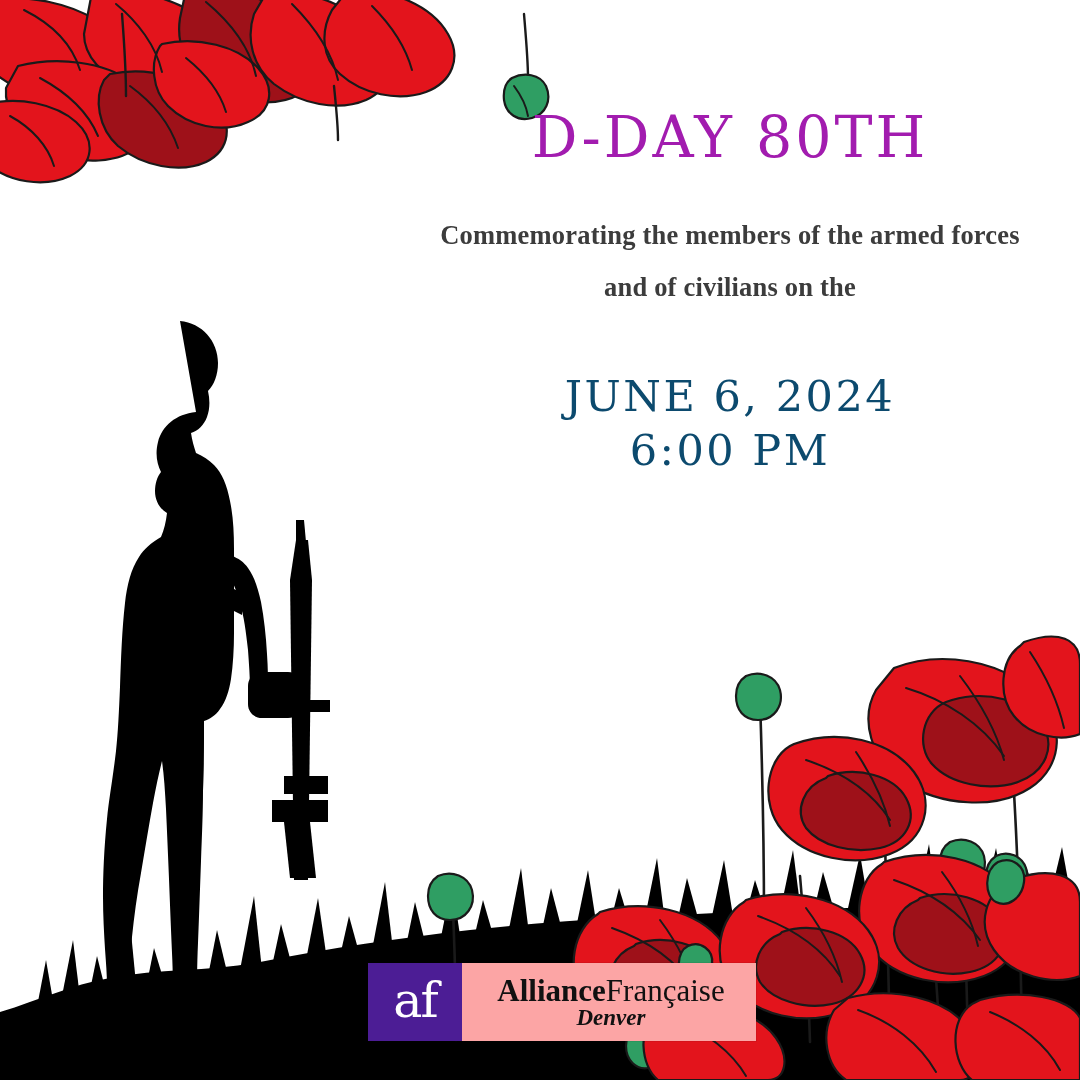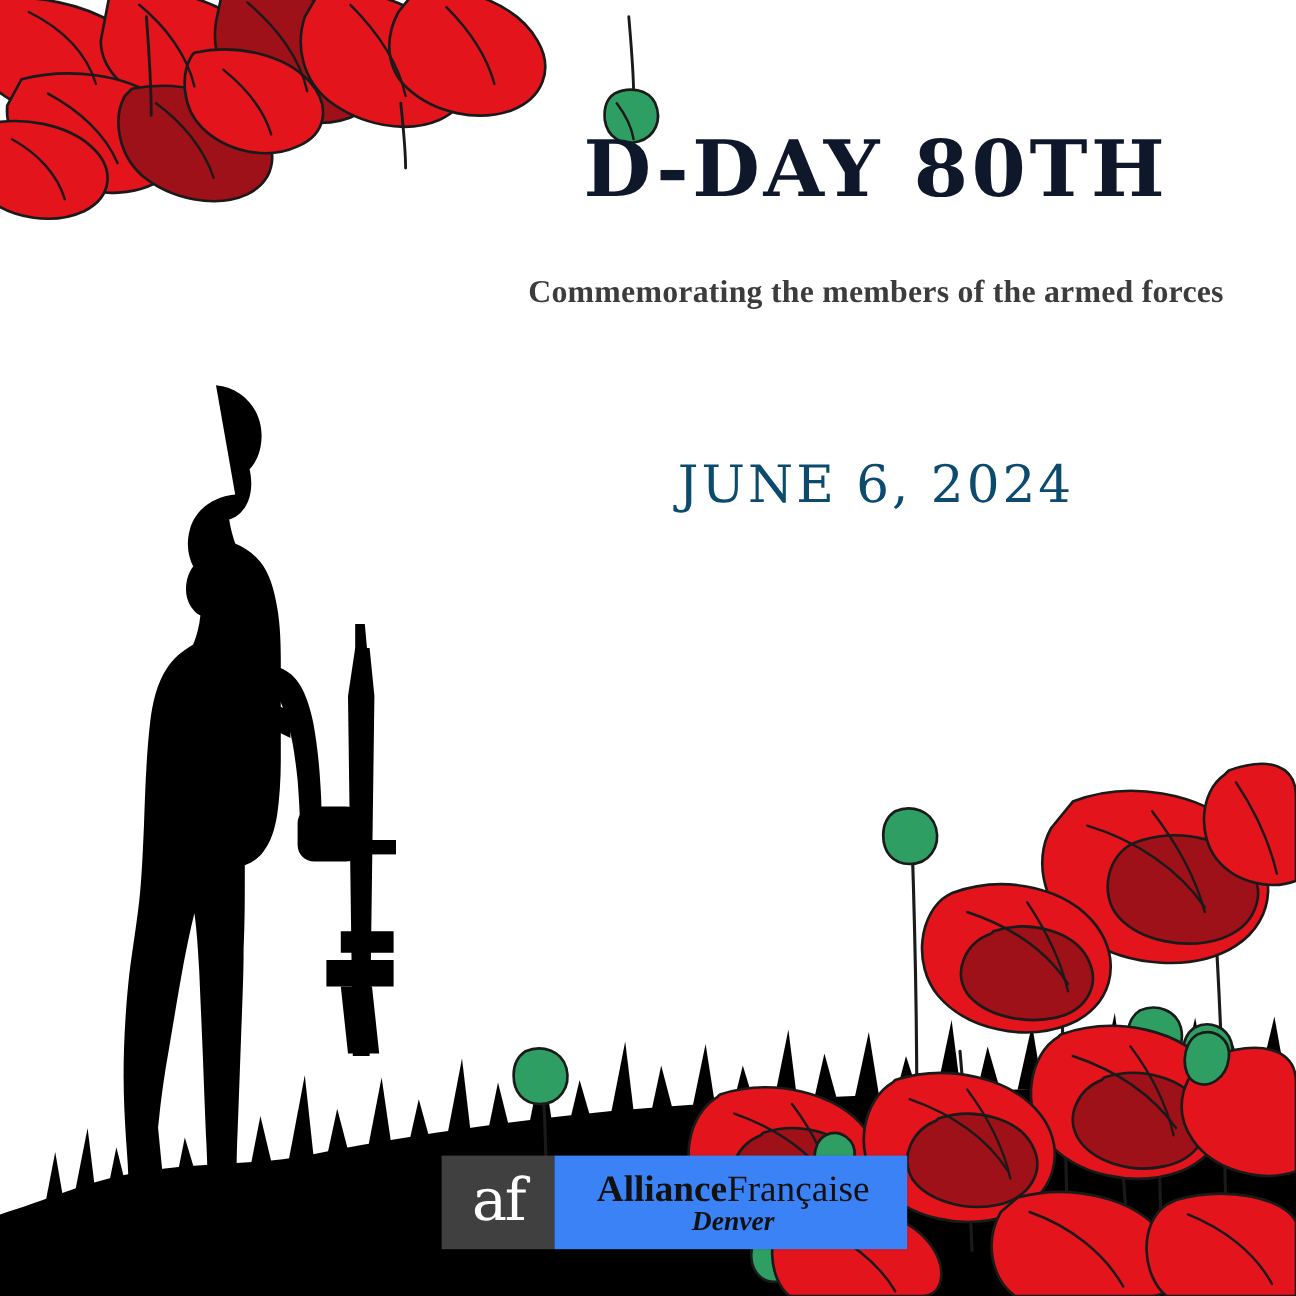--- a/index.html
+++ b/index.html
@@ -25,25 +25,25 @@
   .text-block {
     position: absolute;
     left: 400px;
     top: 110px;
     width: 660px;
     text-align: center;
     color: #4c4c4c;
   }
   .title {
     font-family: "DejaVu Serif", serif;
-    font-size: 65px;
+    font-size: 57px;
     line-height: 0.98;
     letter-spacing: 3px;
-    color: #0f172a;
-    font-weight: 700;
+    color: #a21caf;
+    font-weight: 400;
     margin: 0;
     text-transform: uppercase;
   }
   .title .line2 { display: block; }
   .subtitle {
     font-family: "Liberation Serif", serif;
     font-size: 26.5px;
     line-height: 1.95;
     color: #3c3c3c;
     font-weight: 700;
@@ -67,37 +67,37 @@
     left: 368px;
     top: 963px;
     width: 388px;
     height: 78px;
     display: flex;
     box-shadow: 0 0 0 1px rgba(0,0,0,0.06);
   }
   .logo-mark {
     width: 94px;
     height: 78px;
-    background: #404040;
+    background: #4c1d95;
     display: flex;
     align-items: center;
     justify-content: center;
   }
   .logo-mark span {
     font-family: "DejaVu Serif", serif;
     font-size: 49px;
     color: #ffffff;
     line-height: 1;
     letter-spacing: -2px;
     position: relative;
     top: -2px;
   }
   .logo-text {
     flex: 1;
-    background: #3b82f6;
+    background: #fca5a5;
     display: flex;
     flex-direction: column;
     align-items: center;
     justify-content: center;
     padding-left: 4px;
   }
   .logo-text .l1 {
     font-family: "Liberation Serif", serif;
     font-size: 31px;
     color: #111111;
@@ -289,25 +289,26 @@
     </g>
   </svg>
 
   <div class="text-block">
     <h1 class="title">
       <span>D-Day 80th</span>
     </h1>
 
     <p class="subtitle">
       <span>Commemorating the members of the armed forces</span><br>
-      <br>
+      <span>and of civilians on the</span><br>
     </p>
 
     <div class="details">
       <div>June 6, 2024</div>
+      <div>6:00 PM</div>
     </div>
   </div>
 
   <div class="logo">
     <div class="logo-mark">
       <span>af</span>
     </div>
     <div class="logo-text">
       <div class="l1"><b>Alliance</b><i>Française</i></div>
       <div class="l2">Denver</div>

